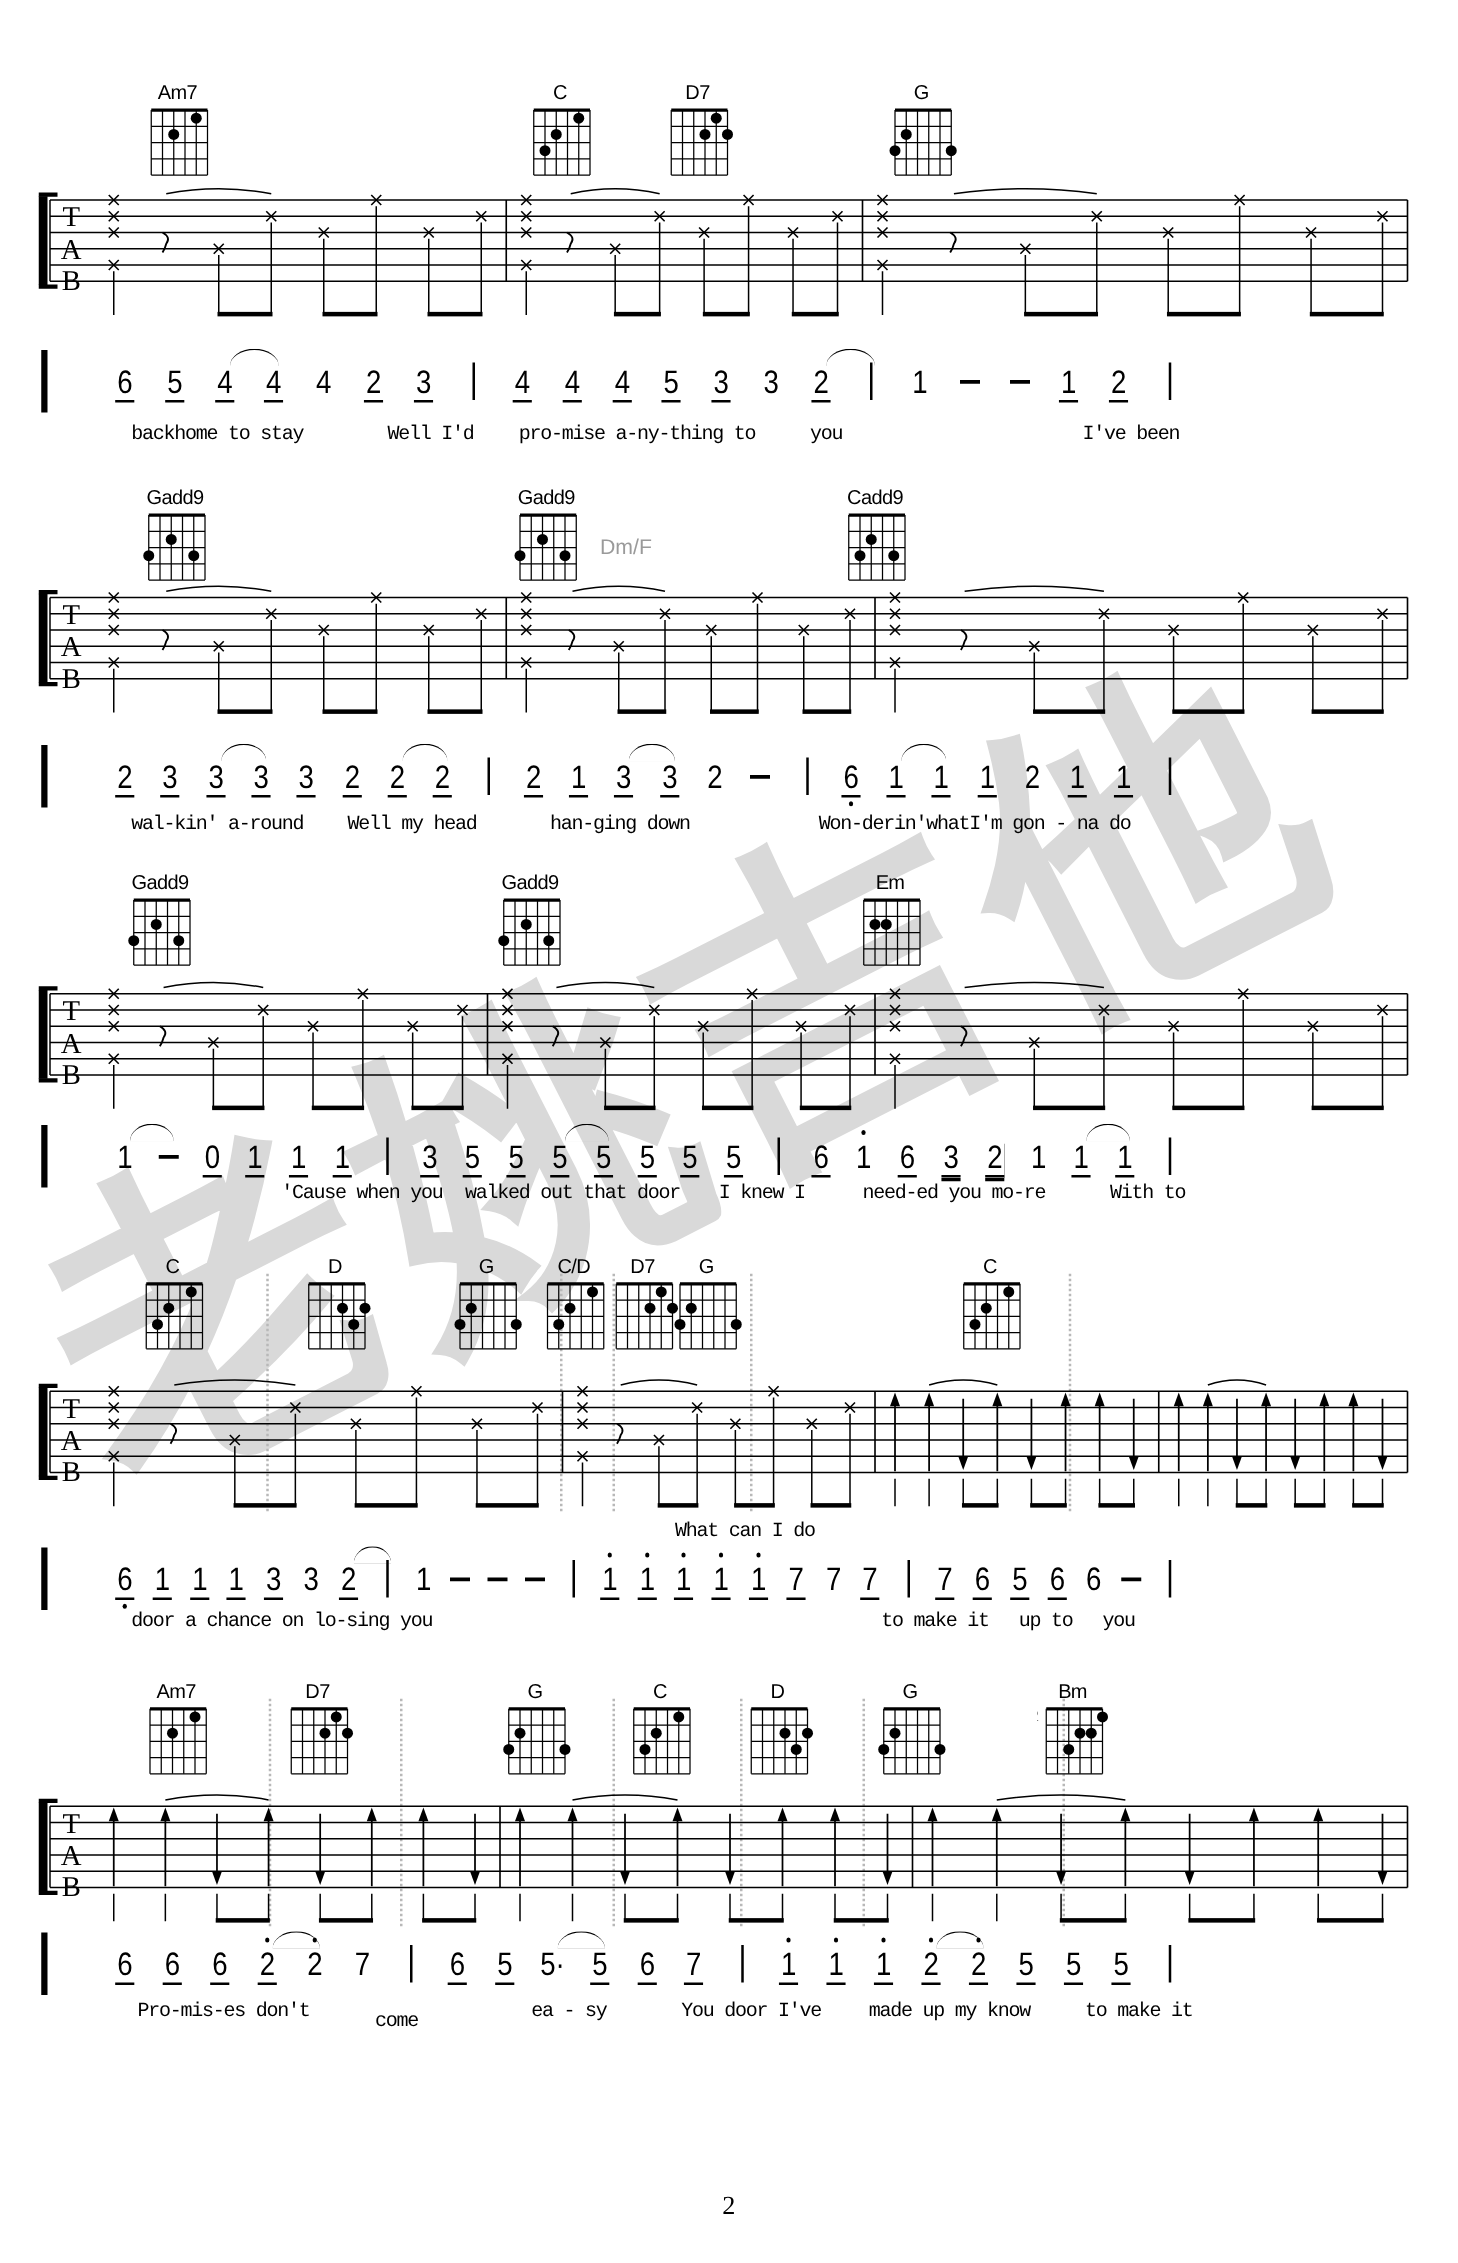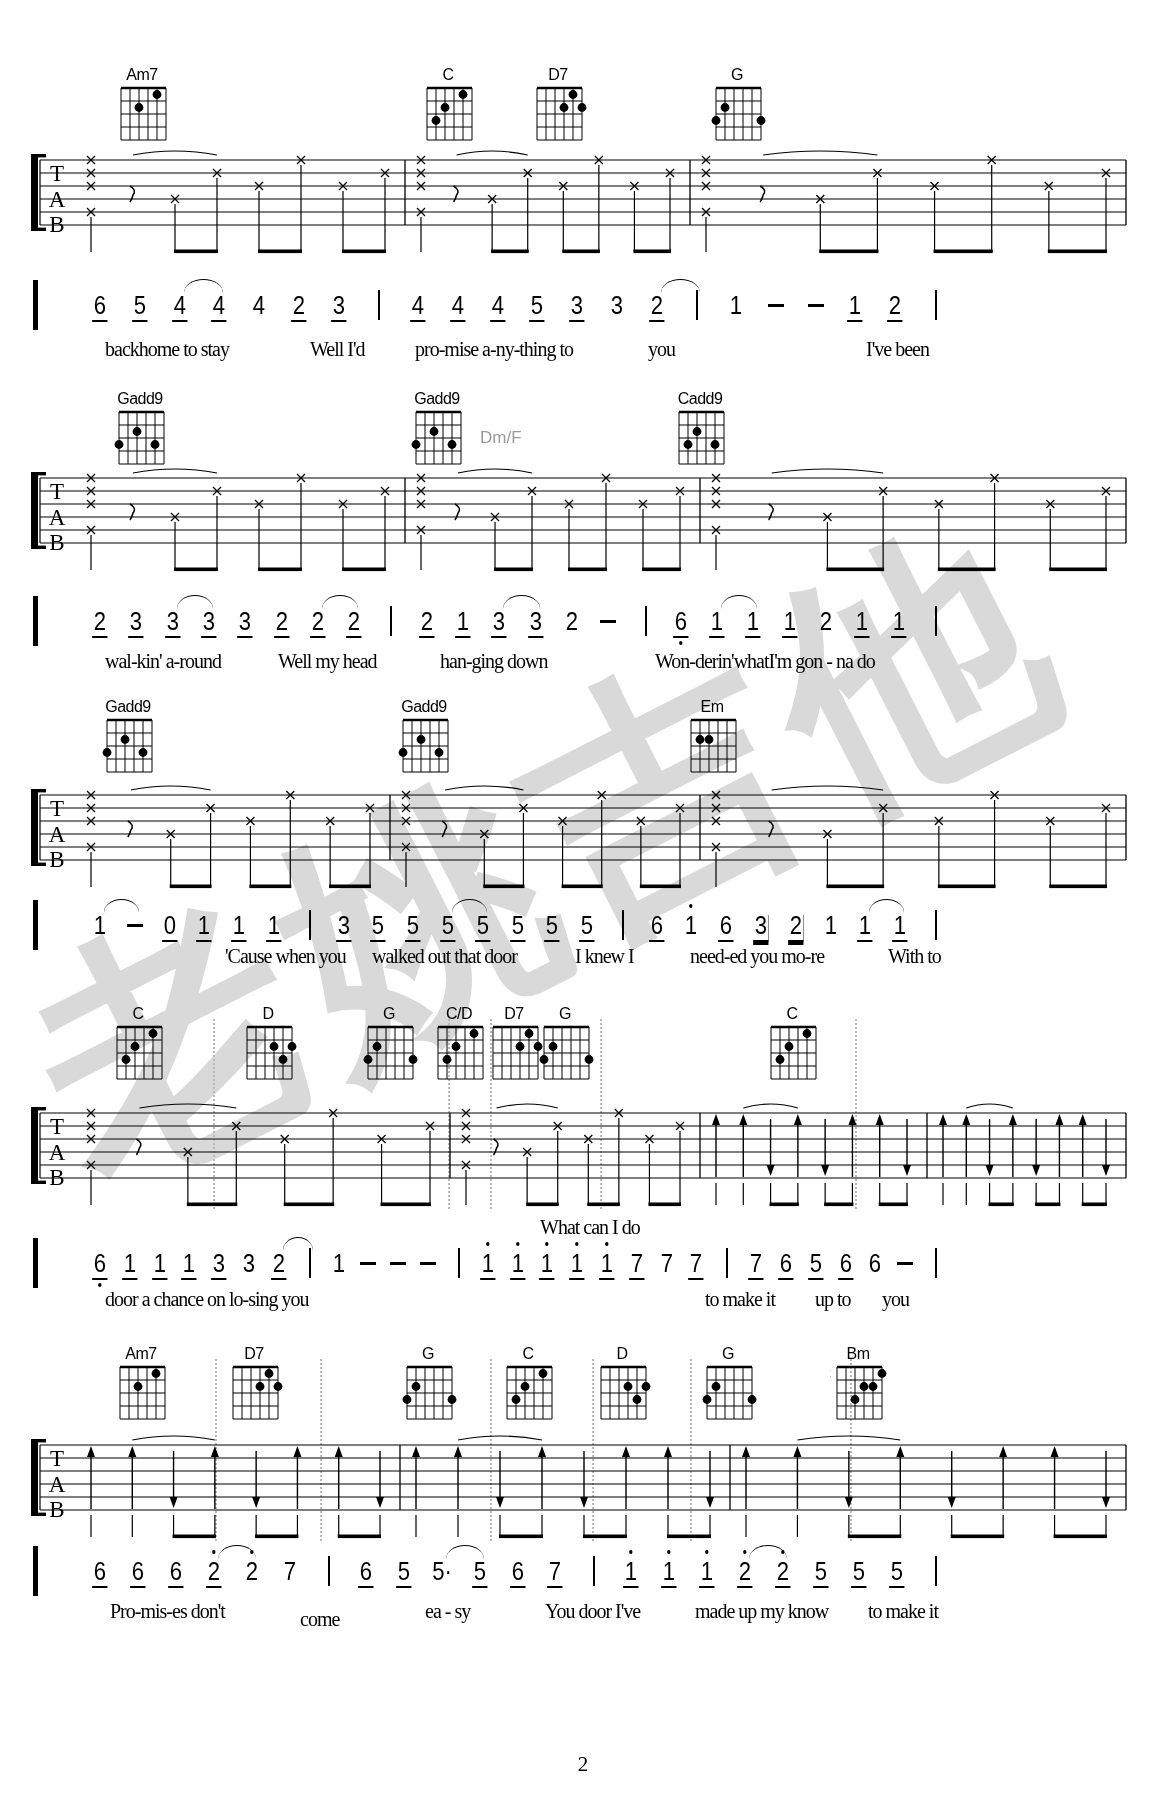--- a/index.html
+++ b/index.html
@@ -19,21 +19,21 @@
   .u1{border-bottom:2px solid #000;padding:0 2px 1px;}
   .u2{border-bottom:2px solid #000;box-shadow:0 3px 0 #000;padding:0 2px 1px;}
   .dot-h{position:absolute;left:50%;top:-8px;width:4px;height:4px;border-radius:50%;
          background:#000;transform:translateX(-50%);}
   .dot-l{position:absolute;left:50%;bottom:-9px;width:4px;height:4px;border-radius:50%;
          background:#000;transform:translateX(-50%);}
   .dash{position:absolute;width:16px;height:3px;background:#000;transform:translateX(-50%);}
   .mbar{position:absolute;width:2px;height:30px;background:#000;}
   .arc{position:absolute;height:13px;border-top:1.6px solid #000;
        border-radius:50% 50% 0 0 / 100% 100% 0 0;}
-  .lyr{position:absolute;font-family:Liberation Serif, serif;font-size:20px;
+  .lyr{position:absolute;font-family:Liberation Mono, monospace;font-size:16px;
        letter-spacing:-1px;white-space:pre;}
   .dotline{position:absolute;width:0;border-left:2px dotted #b8b8b8;}
   .numbracket{position:absolute;width:5px;background:#000;}
   .pagenum{position:absolute;left:0;right:0;top:1752px;text-align:center;
        font-size:21px;font-family:"Liberation Serif",serif;}
 </style>
 </head>
 <body>
 
 <div class="page">

